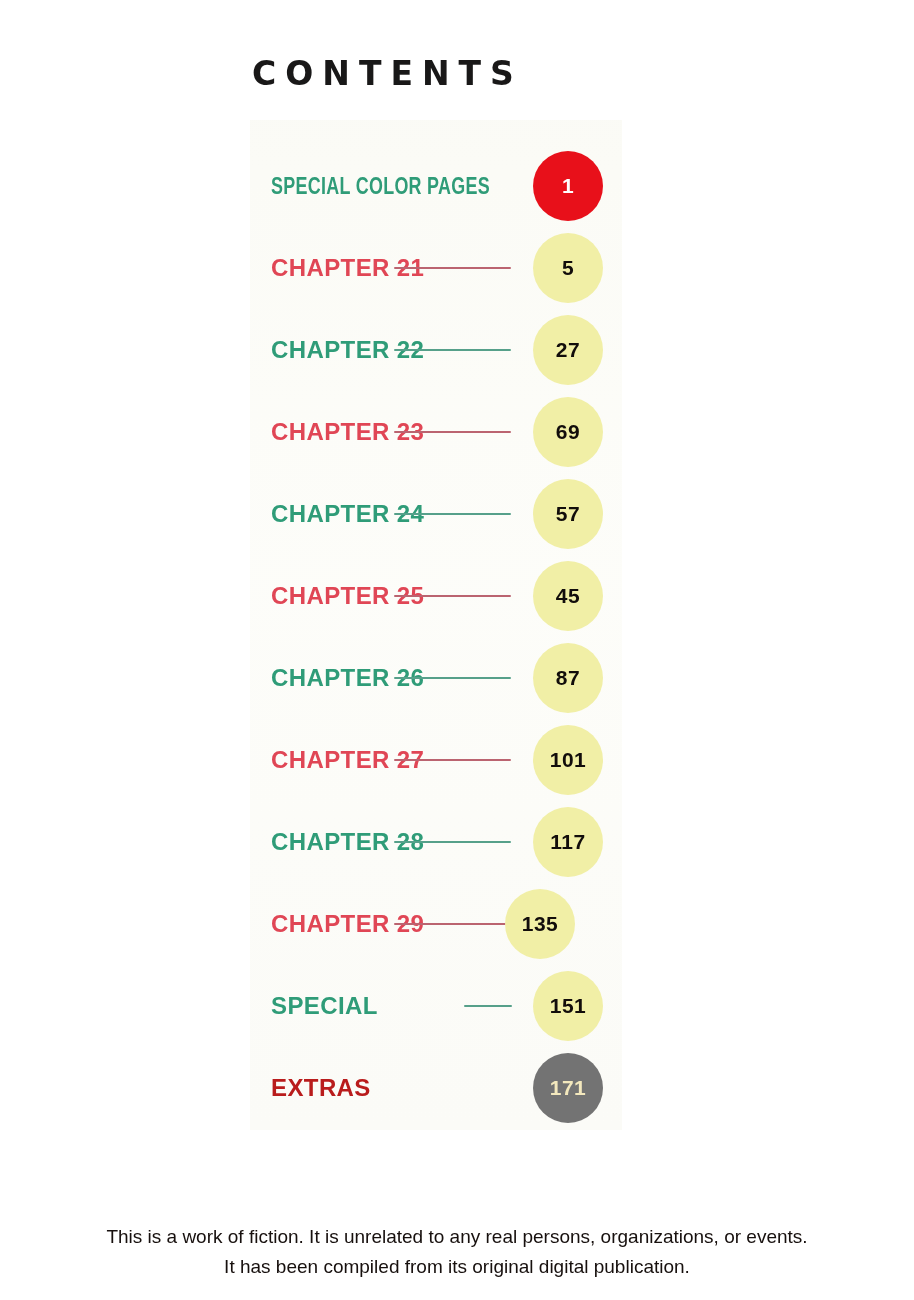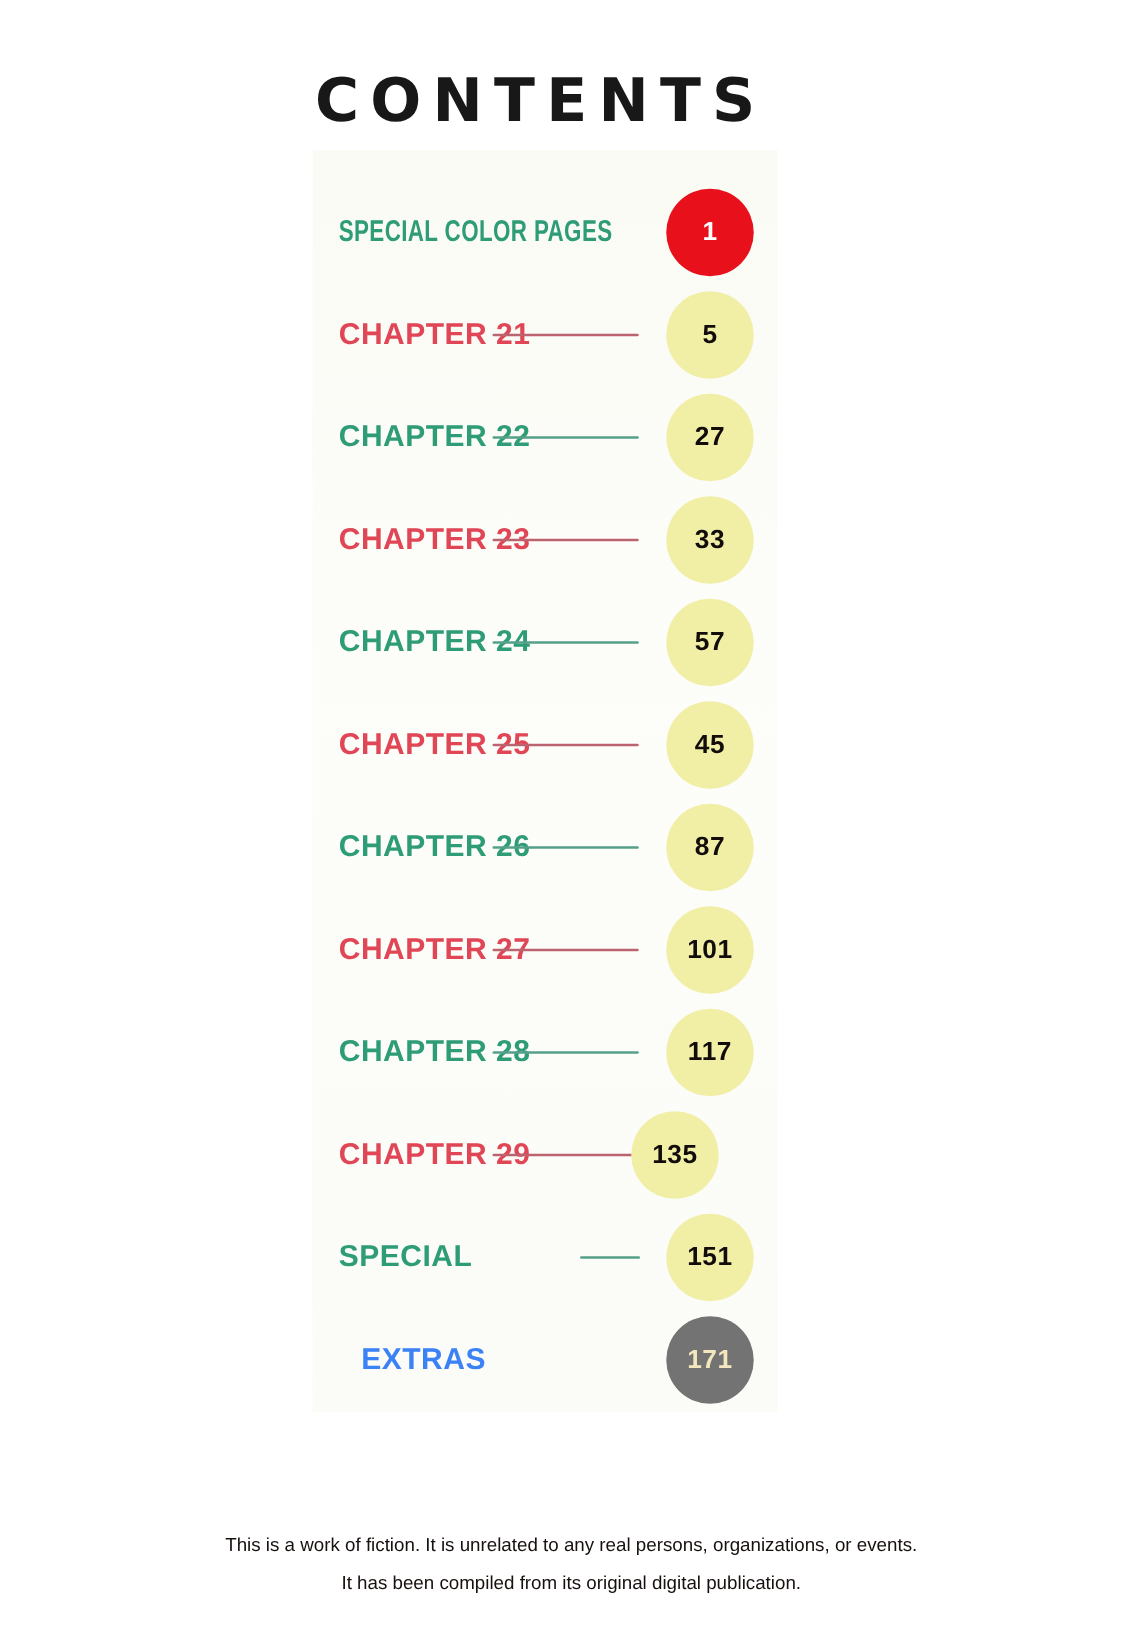--- a/index.html
+++ b/index.html
@@ -26,21 +26,21 @@
         rgba(250,250,244,0.85) 0%,
         rgba(252,252,247,0.75) 45%,
         rgba(250,250,245,0.80) 100%);
     pointer-events: none;
   }
 
   .page-title {
     position: absolute;
     left: 252px;
     top: 57px;
-    font-size: 48px;
+    font-size: 33px;
     font-weight: 700;
     letter-spacing: 9px;
     color: #191818;
     font-family: "DejaVu Sans", sans-serif;
     line-height: 1;
     white-space: nowrap;
   }
 
   .toc-list {
     position: absolute;
@@ -61,21 +61,21 @@
     transform: translateY(-50%);
     font-size: 24px;
     font-weight: 700;
     letter-spacing: 0.4px;
     white-space: nowrap;
     font-family: "Liberation Sans Narrow", "Liberation Sans", sans-serif;
     transform-origin: left center;
   }
   .row-label.green  { color: #2f9c78; }
   .row-label.red    { color: #e04655; }
-  .row-label.dark   { color: #3b82f6; margin-left: 18px; }
+  .row-label.dark   { color: #b91c1c; }
 
   .leader {
     position: absolute;
     top: 50%;
     height: 2px;
     transform: translateY(-50%);
     border-radius: 1px;
   }
   .leader.green { background: #56a08a; }
   .leader.red   { background: #bb6470; }
@@ -100,21 +100,21 @@
   .page-bubble.pale   { background: #f1efa6; color: #120d0b; }
   .page-bubble.dark   { background: #737373; color: #f3e8bd; }
 
   .footer-note {
     position: absolute;
     left: 0;
     top: 1222px;
     width: 914px;
     text-align: center;
     color: #17100e;
-    font-size: 15px;
+    font-size: 19px;
     line-height: 30px;
     font-family: "Liberation Sans Narrow", "Liberation Sans", sans-serif;
   }
   .footer-note div { white-space: nowrap; }
 </style>
 </head>
 <body>
 
 <div class="tint-band"></div>
 
@@ -131,21 +131,21 @@
       <div class="page-bubble pale" style="left: 533px;">5</div>
     </div>
     <div class="toc-row">
       <div class="row-label green" style="transform: translateY(-50%);">CHAPTER 22</div>
       <div class="leader green" style="left: 394px; width: 117px;"></div>
       <div class="page-bubble pale" style="left: 533px;">27</div>
     </div>
     <div class="toc-row">
       <div class="row-label red" style="transform: translateY(-50%);">CHAPTER 23</div>
       <div class="leader red" style="left: 394px; width: 117px;"></div>
-      <div class="page-bubble pale" style="left: 533px;">33</div>
+      <div class="page-bubble pale" style="left: 533px;">69</div>
     </div>
     <div class="toc-row">
       <div class="row-label green" style="transform: translateY(-50%);">CHAPTER 24</div>
       <div class="leader green" style="left: 394px; width: 117px;"></div>
       <div class="page-bubble pale" style="left: 533px;">57</div>
     </div>
     <div class="toc-row">
       <div class="row-label red" style="transform: translateY(-50%);">CHAPTER 25</div>
       <div class="leader red" style="left: 394px; width: 117px;"></div>
       <div class="page-bubble pale" style="left: 533px;">45</div>

